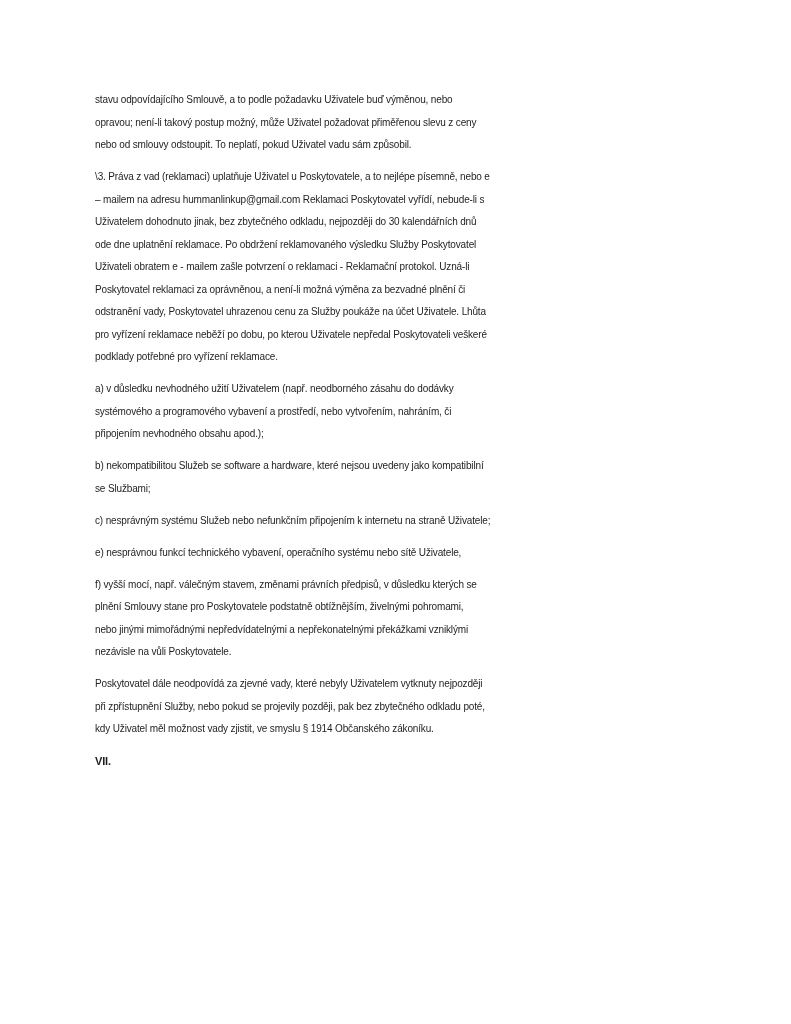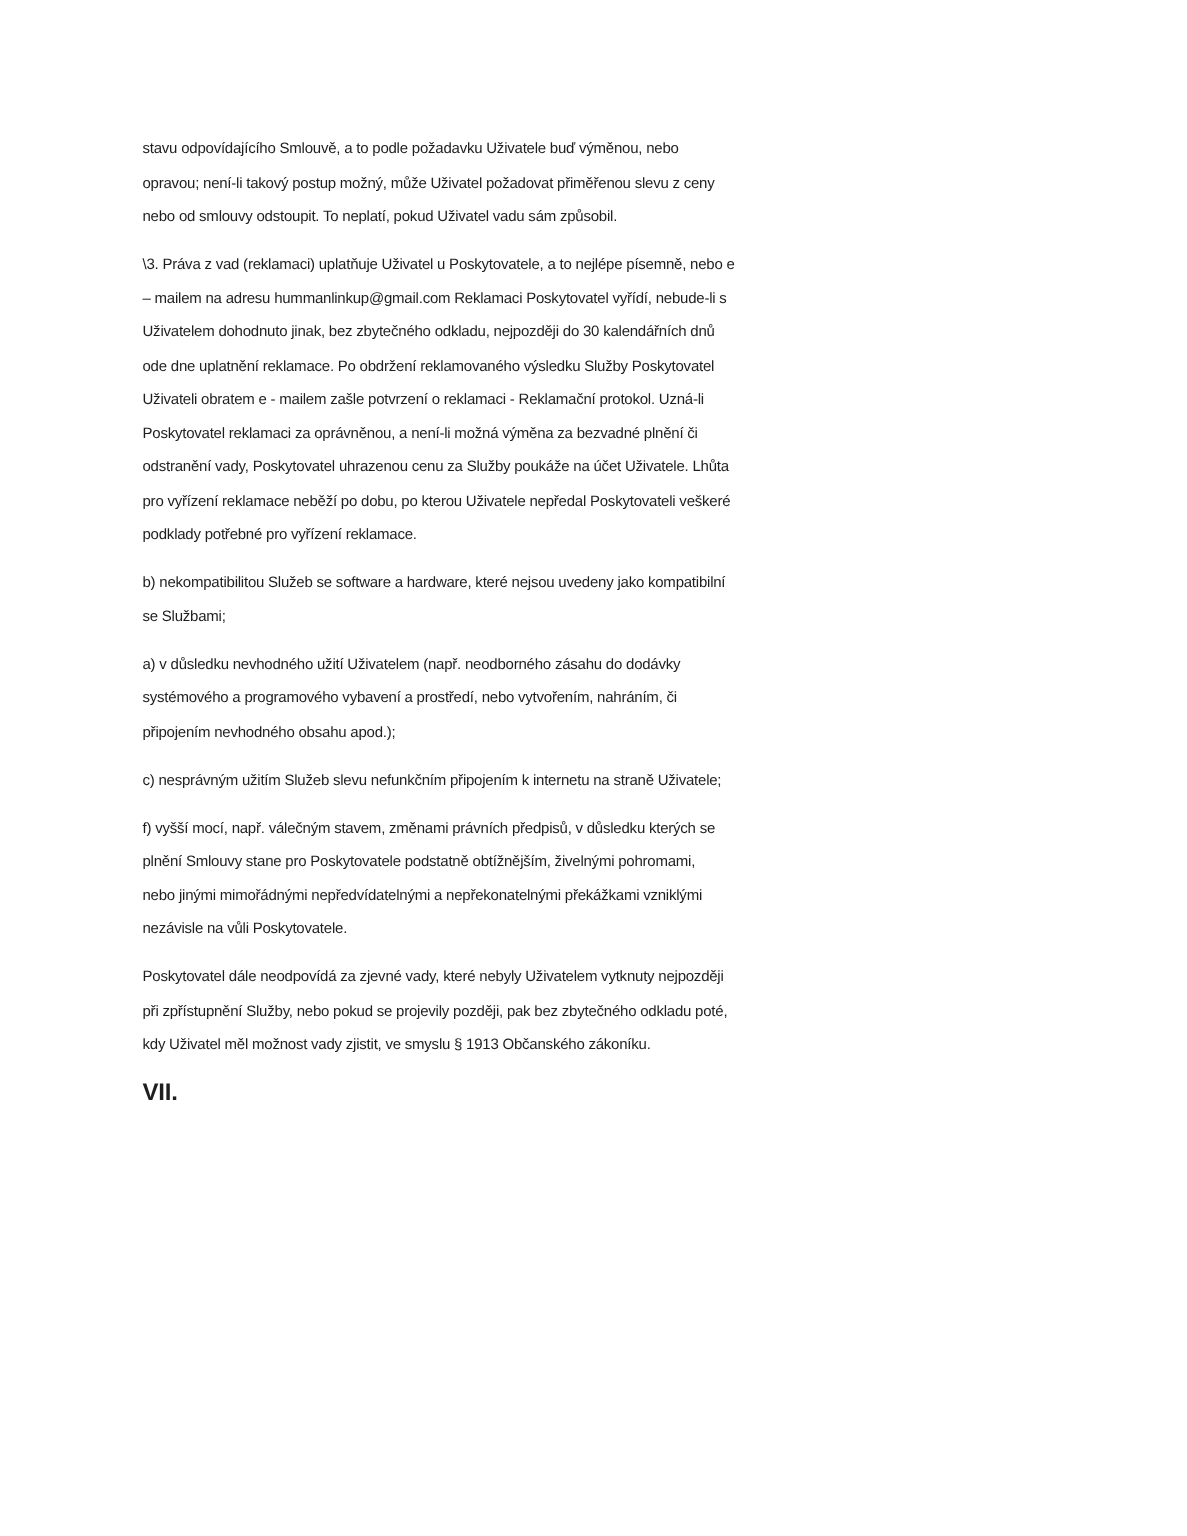--- a/index.html
+++ b/index.html
@@ -24,49 +24,50 @@
   .doc-body p {
     margin: 0 0 9.5px 0;
     font-size: 10px;
     line-height: 22.5px;
     letter-spacing: -0.15px;
     white-space: pre-line;
     color: #1e1e1e;
   }
   .doc-body p.section-heading {
     font-weight: bold;
-    font-size: 16px;
+    font-size: 11px;
     margin-top: 3px;
   }
 </style>
 </head>
 <body>
 
 <div class="doc-page">
   <div class="doc-body">
     <p>stavu odpovídajícího Smlouvě, a to podle požadavku Uživatele buď výměnou, nebo
 opravou; není-li takový postup možný, může Uživatel požadovat přiměřenou slevu z ceny
 nebo od smlouvy odstoupit. To neplatí, pokud Uživatel vadu sám způsobil.</p>
     <p>\3. Práva z vad (reklamaci) uplatňuje Uživatel u Poskytovatele, a to nejlépe písemně, nebo e
 – mailem na adresu hummanlinkup@gmail.com Reklamaci Poskytovatel vyřídí, nebude-li s
 Uživatelem dohodnuto jinak, bez zbytečného odkladu, nejpozději do 30 kalendářních dnů
 ode dne uplatnění reklamace. Po obdržení reklamovaného výsledku Služby Poskytovatel
 Uživateli obratem e - mailem zašle potvrzení o reklamaci - Reklamační protokol. Uzná-li
 Poskytovatel reklamaci za oprávněnou, a není-li možná výměna za bezvadné plnění či
 odstranění vady, Poskytovatel uhrazenou cenu za Služby poukáže na účet Uživatele. Lhůta
 pro vyřízení reklamace neběží po dobu, po kterou Uživatele nepředal Poskytovateli veškeré
 podklady potřebné pro vyřízení reklamace.</p>
-    <p>b) nekompatibilitou Služeb se software a hardware, které nejsou uvedeny jako kompatibilní
-se Službami;</p>
     <p>a) v důsledku nevhodného užití Uživatelem (např. neodborného zásahu do dodávky
 systémového a programového vybavení a prostředí, nebo vytvořením, nahráním, či
 připojením nevhodného obsahu apod.);</p>
-    <p>c) nesprávným užitím Služeb slevu nefunkčním připojením k internetu na straně Uživatele;</p>
+    <p>b) nekompatibilitou Služeb se software a hardware, které nejsou uvedeny jako kompatibilní
+se Službami;</p>
+    <p>c) nesprávným systému Služeb nebo nefunkčním připojením k internetu na straně Uživatele;</p>
+    <p>e) nesprávnou funkcí technického vybavení, operačního systému nebo sítě Uživatele,</p>
     <p>f) vyšší mocí, např. válečným stavem, změnami právních předpisů, v důsledku kterých se
 plnění Smlouvy stane pro Poskytovatele podstatně obtížnějším, živelnými pohromami,
 nebo jinými mimořádnými nepředvídatelnými a nepřekonatelnými překážkami vzniklými
 nezávisle na vůli Poskytovatele.</p>
     <p>Poskytovatel dále neodpovídá za zjevné vady, které nebyly Uživatelem vytknuty nejpozději
 při zpřístupnění Služby, nebo pokud se projevily později, pak bez zbytečného odkladu poté,
-kdy Uživatel měl možnost vady zjistit, ve smyslu § 1913 Občanského zákoníku.</p>
+kdy Uživatel měl možnost vady zjistit, ve smyslu § 1914 Občanského zákoníku.</p>
     <p class="section-heading">VII.</p>
   </div>
 </div>
 
 </body></html>

